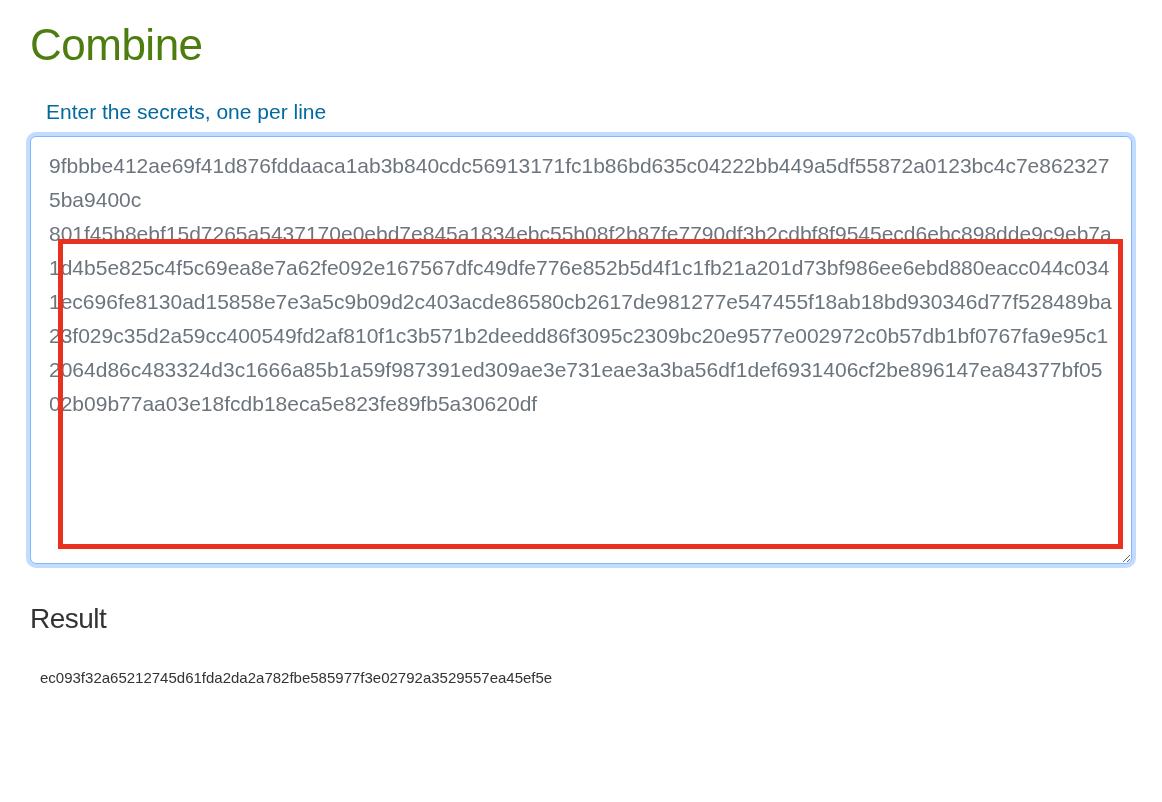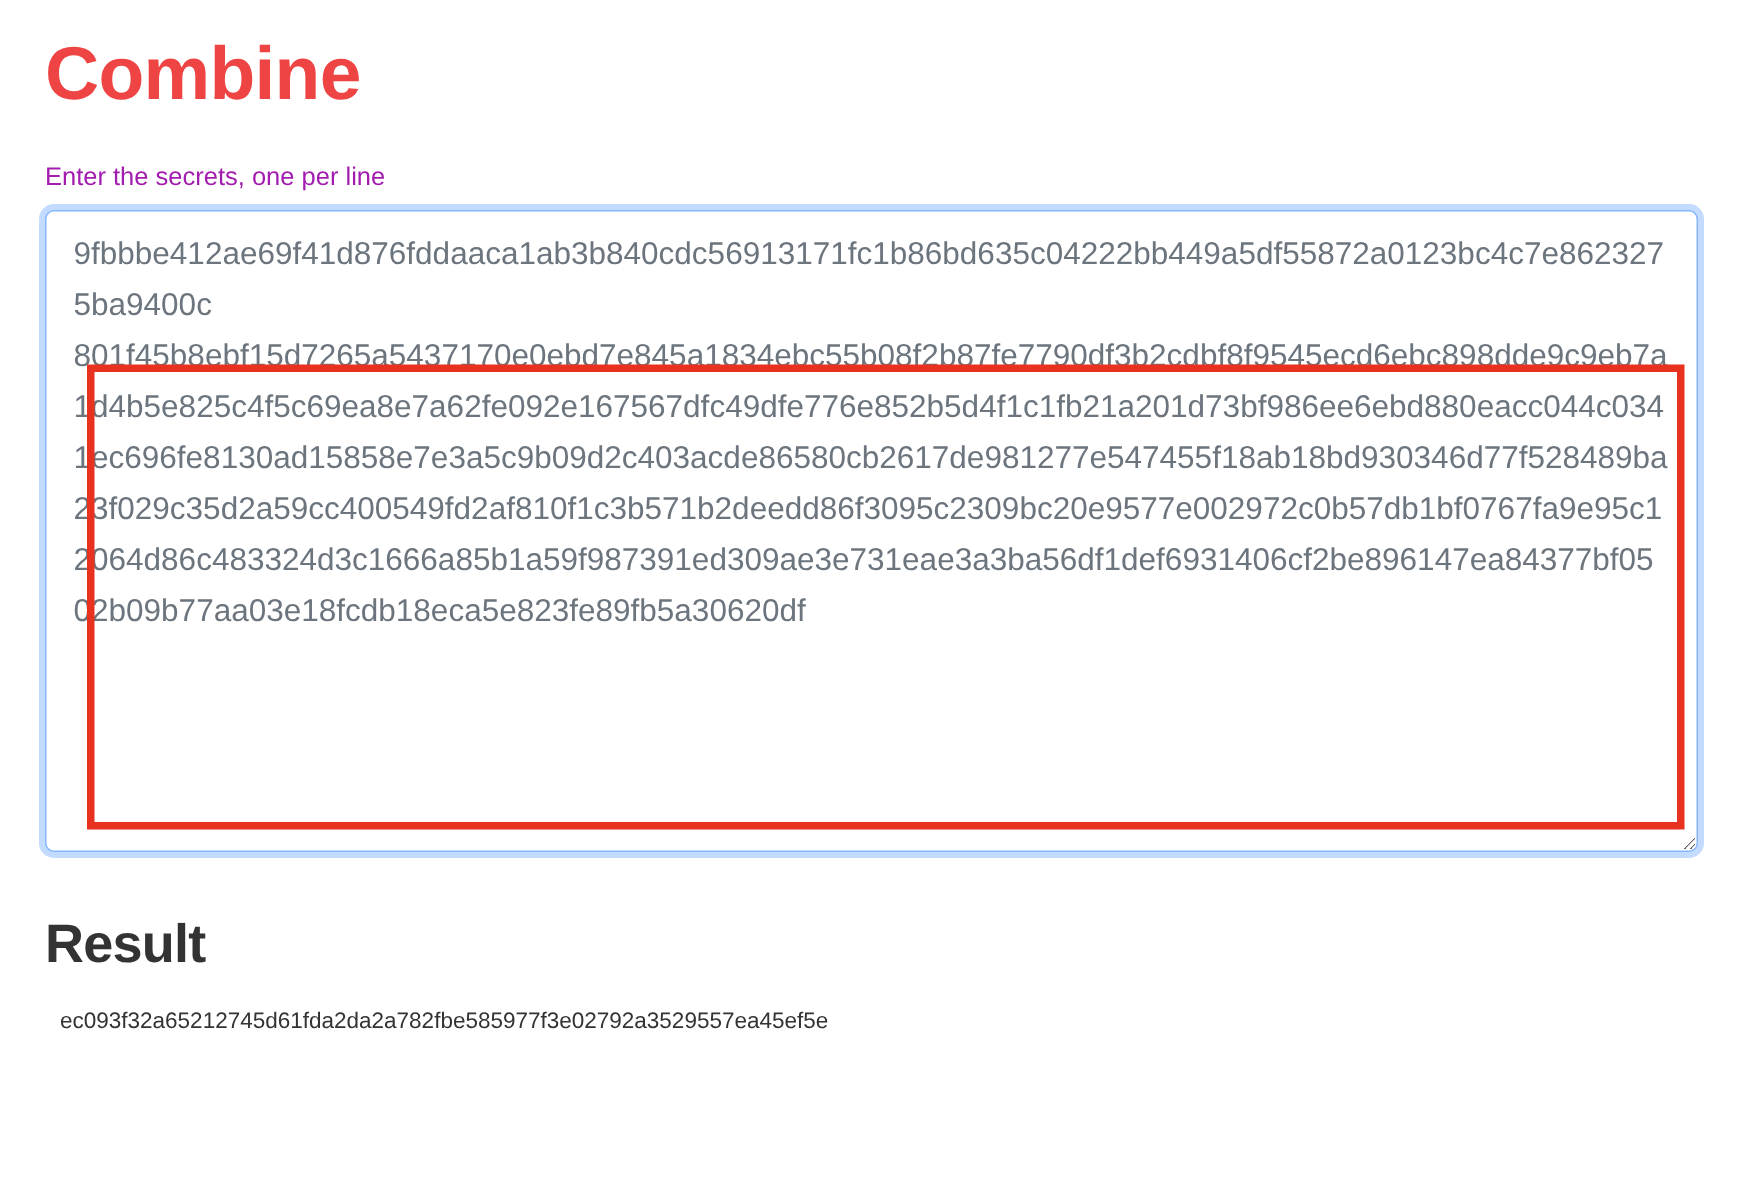--- a/index.html
+++ b/index.html
@@ -10,41 +10,42 @@
     
     body {
       font-family: -apple-system, BlinkMacSystemFont, "Segoe UI", Helvetica, Arial, sans-serif;
       background: #ffffff;
       padding: 20px 30px;
       color: #333333;
       width: 1162px;
     }
     
     .heading-1 {
-      font-size: 50px;
-      font-weight: 700;
-      color: #ef4444;
+      font-size: 44px;
+      font-weight: 400;
+      color: #4d7c0f;
       margin-bottom: 30px;
       letter-spacing: -0.5px;
     }
     
     .heading-2 {
-      font-size: 36px;
-      font-weight: 700;
+      font-size: 28px;
+      font-weight: 400;
       color: #333333;
       margin-top: 35px;
-      margin-bottom: 22px;
+      margin-bottom: 34px;
       letter-spacing: -0.5px;
     }
     
     .input-label {
-      font-size: 17px;
-      color: #a21caf;
+      font-size: 21px;
+      color: #0369a1;
       margin-bottom: 12px;
       display: block;
+      margin-left: 16px;
     }
     
     .textarea-container {
       position: relative;
       width: 100%;
     }
     
     .secrets-textarea {
       width: 100%;
       height: 428px;

